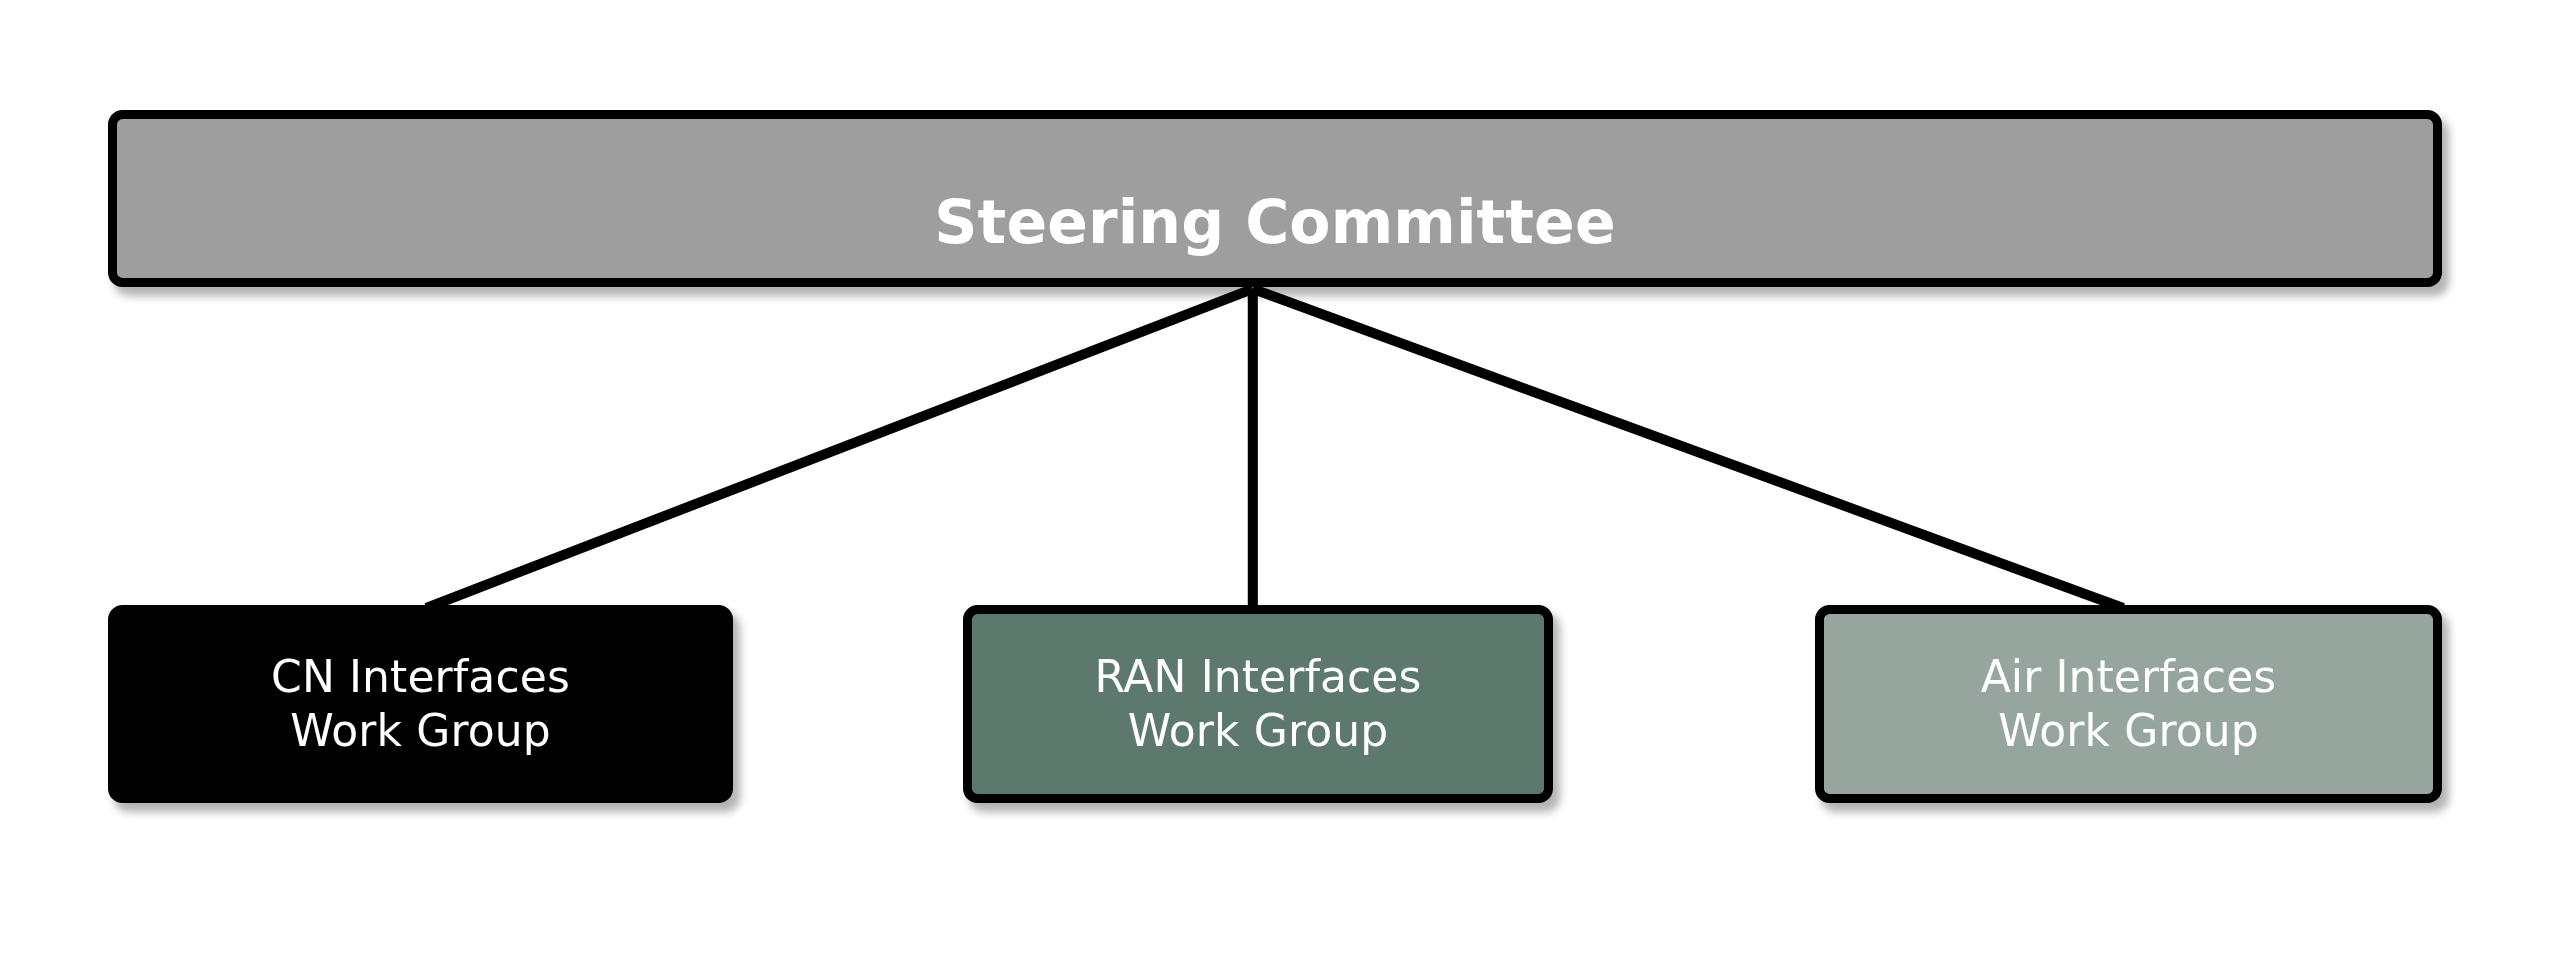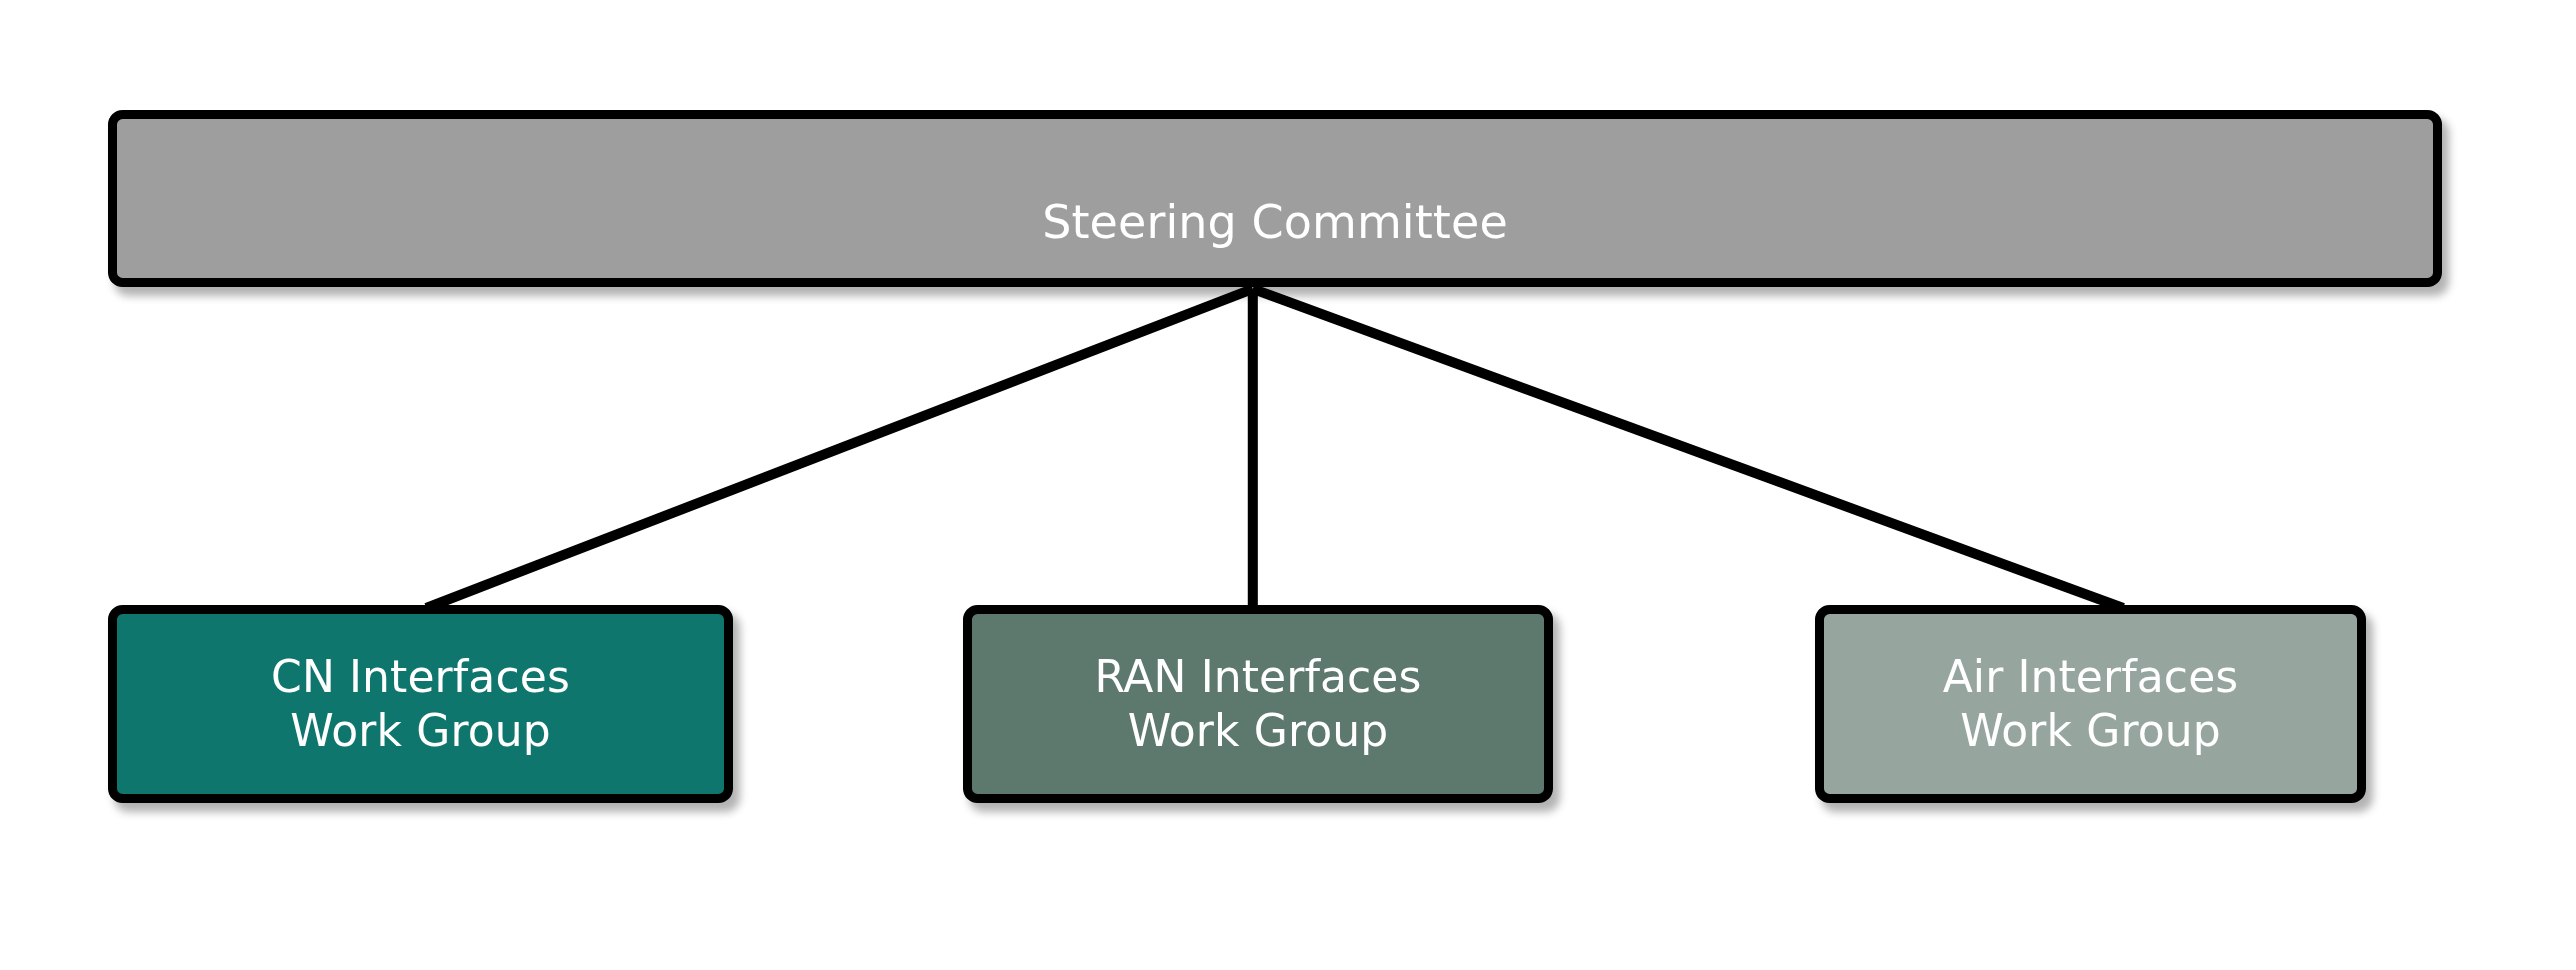--- a/index.html
+++ b/index.html
@@ -61,22 +61,22 @@
 
   
   #node-steering-committee {
     left: 108px;
     top: 110px;
     width: 2334px;
     height: 177px;
     background: #9e9e9e;
   }
   #node-steering-committee .node-label {
-    font-size: 46px;
-    font-weight: 400;
+    font-size: 60px;
+    font-weight: 700;
     margin-top: 48px;
   }
 
   
   .node-child {
     top: 605px;
     height: 198px;
   }
   .node-child .node-label {
     font-size: 44px;
@@ -88,21 +88,21 @@
     width: 625px;
     background: #2e4a3e;
   }
   #node-ran-interfaces-work-group {
     left: 963px;
     width: 590px;
     background: #5d796e;
   }
   #node-air-interfaces-work-group {
     left: 1815px;
-    width: 551px;
+    width: 627px;
     background: #96a69e;
   }
 </style>
 </head>
 <body>
 
 <div id="diagram-canvas" style="background: rgb(255, 255, 255);">
 
   <svg id="connector-layer" width="2576" height="970" viewBox="0 0 2817 1061" xmlns="http://www.w3.org/2000/svg">
 
@@ -110,21 +110,21 @@
 
     <line x1="1370" y1="316" x2="1370" y2="665" stroke="#000000" stroke-width="11" stroke-linecap="butt"></line>
 
     <line x1="1370" y1="316" x2="2322" y2="665" stroke="#000000" stroke-width="11" stroke-linecap="butt"></line>
   </svg>
 
   <div class="node-box" id="node-steering-committee" style="background: rgb(158, 158, 158); border-color: rgb(0, 0, 0); color: rgb(255, 255, 255);">
     <span class="node-label">Steering Committee</span>
   </div>
 
-  <div class="node-box node-child" id="node-cn-interfaces-work-group" style="background: #0f766e; border-color: rgb(0, 0, 0); color: rgb(255, 255, 255);">
+  <div class="node-box node-child" id="node-cn-interfaces-work-group" style="background: #000000; border-color: rgb(0, 0, 0); color: rgb(255, 255, 255);">
     <span class="node-label">CN Interfaces
 Work Group</span>
   </div>
 
   <div class="node-box node-child" id="node-ran-interfaces-work-group" style="background: rgb(93, 121, 110); border-color: rgb(0, 0, 0); color: rgb(255, 255, 255);">
     <span class="node-label">RAN Interfaces
 Work Group</span>
   </div>
 
   <div class="node-box node-child" id="node-air-interfaces-work-group" style="background: rgb(150, 166, 158); border-color: rgb(0, 0, 0); color: rgb(255, 255, 255);">

